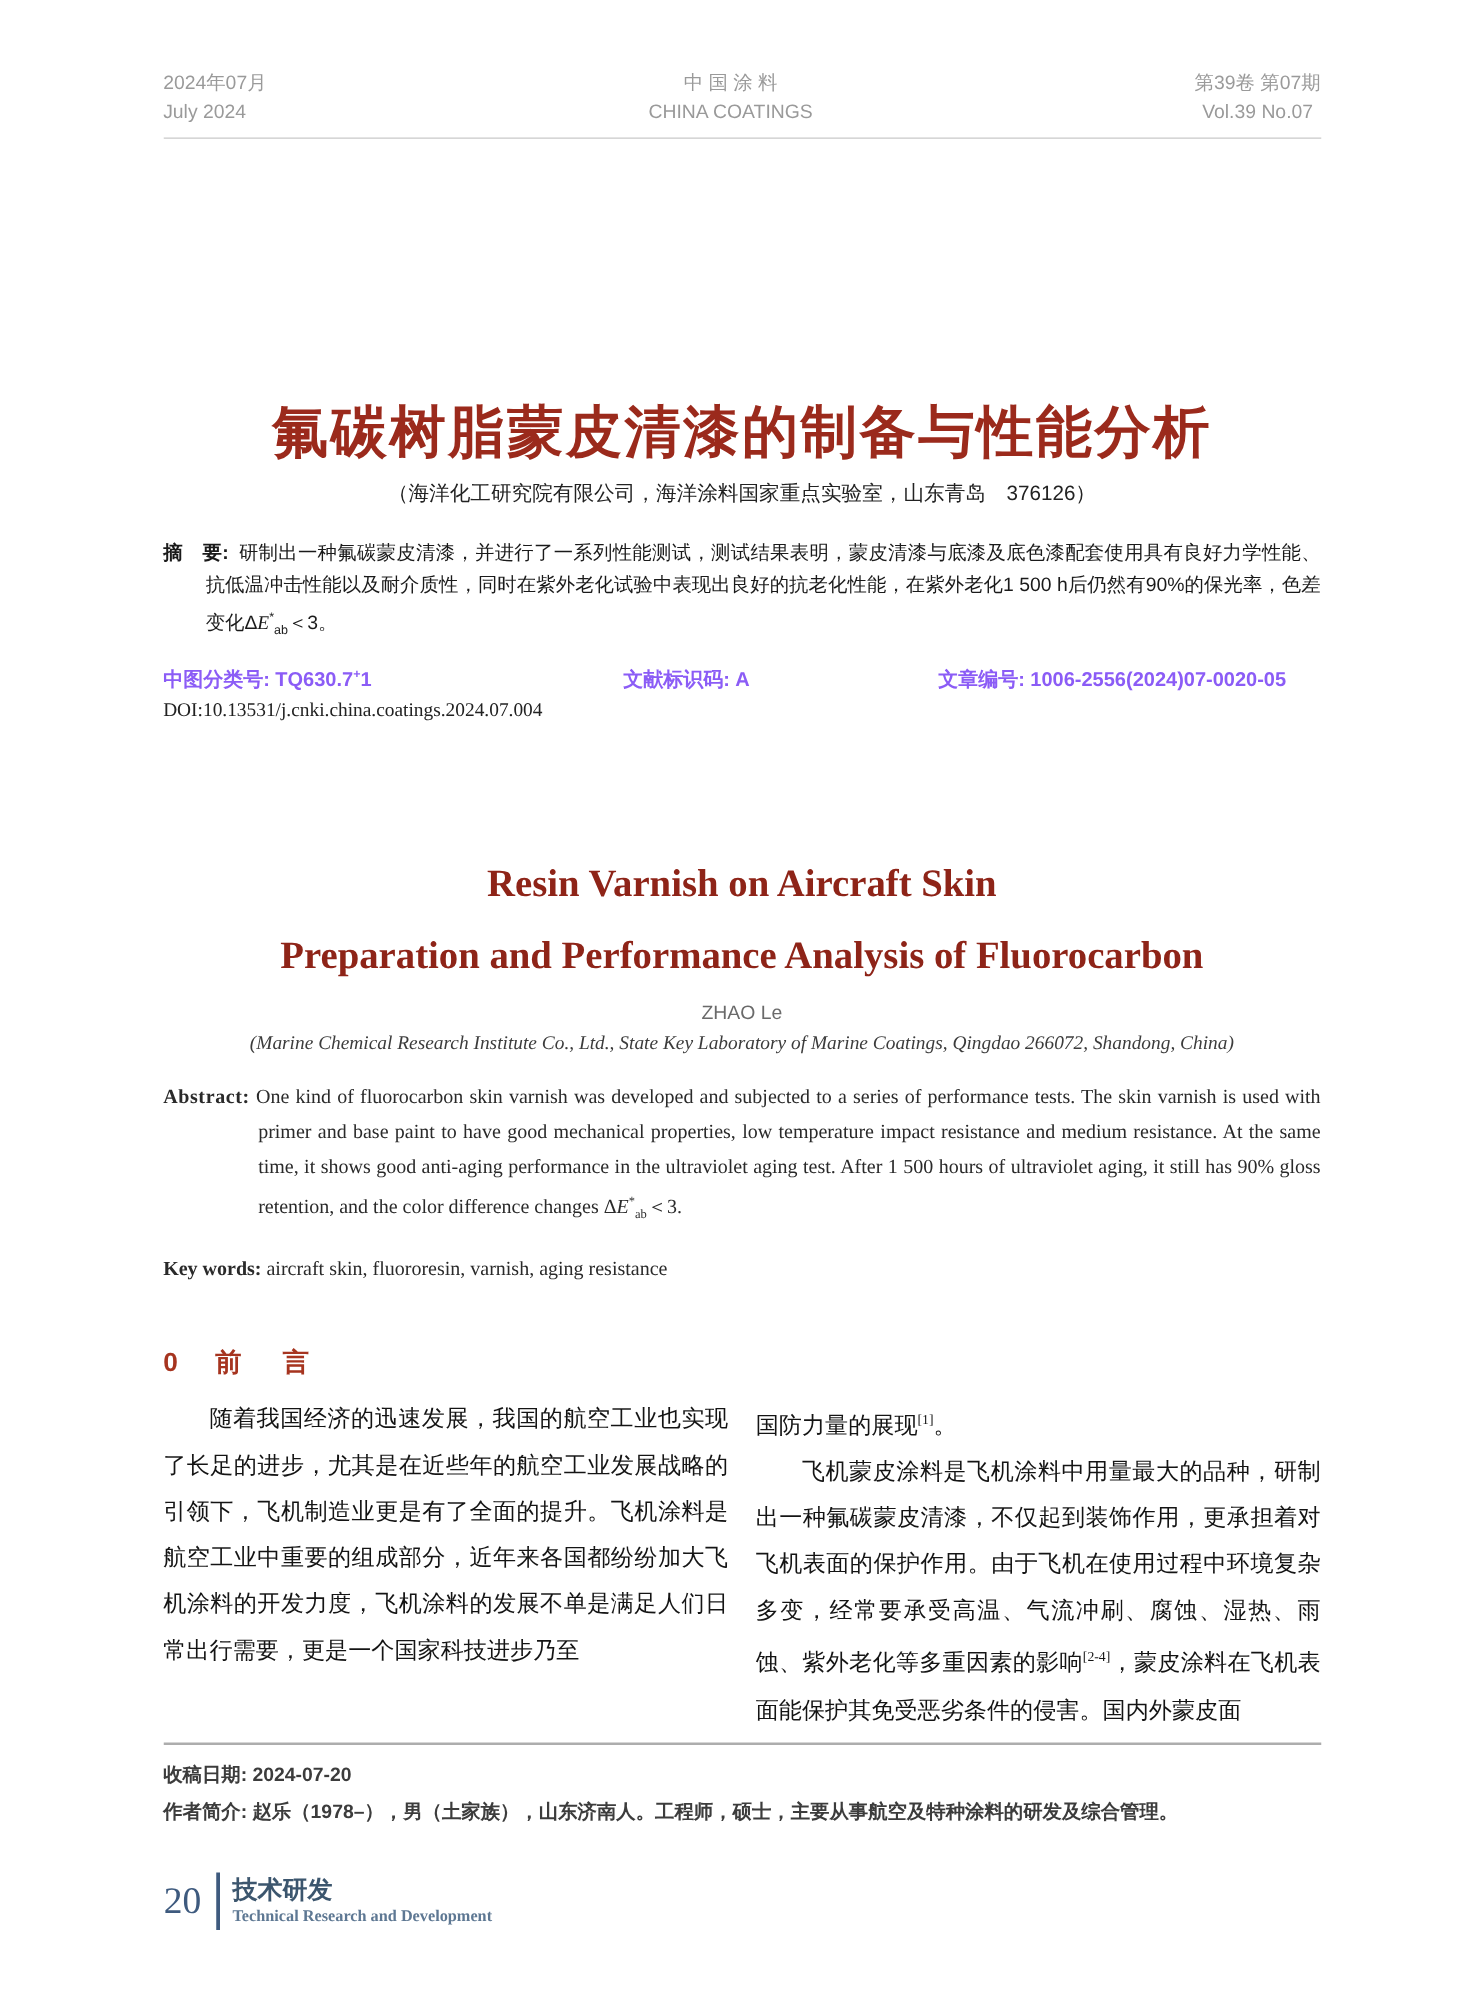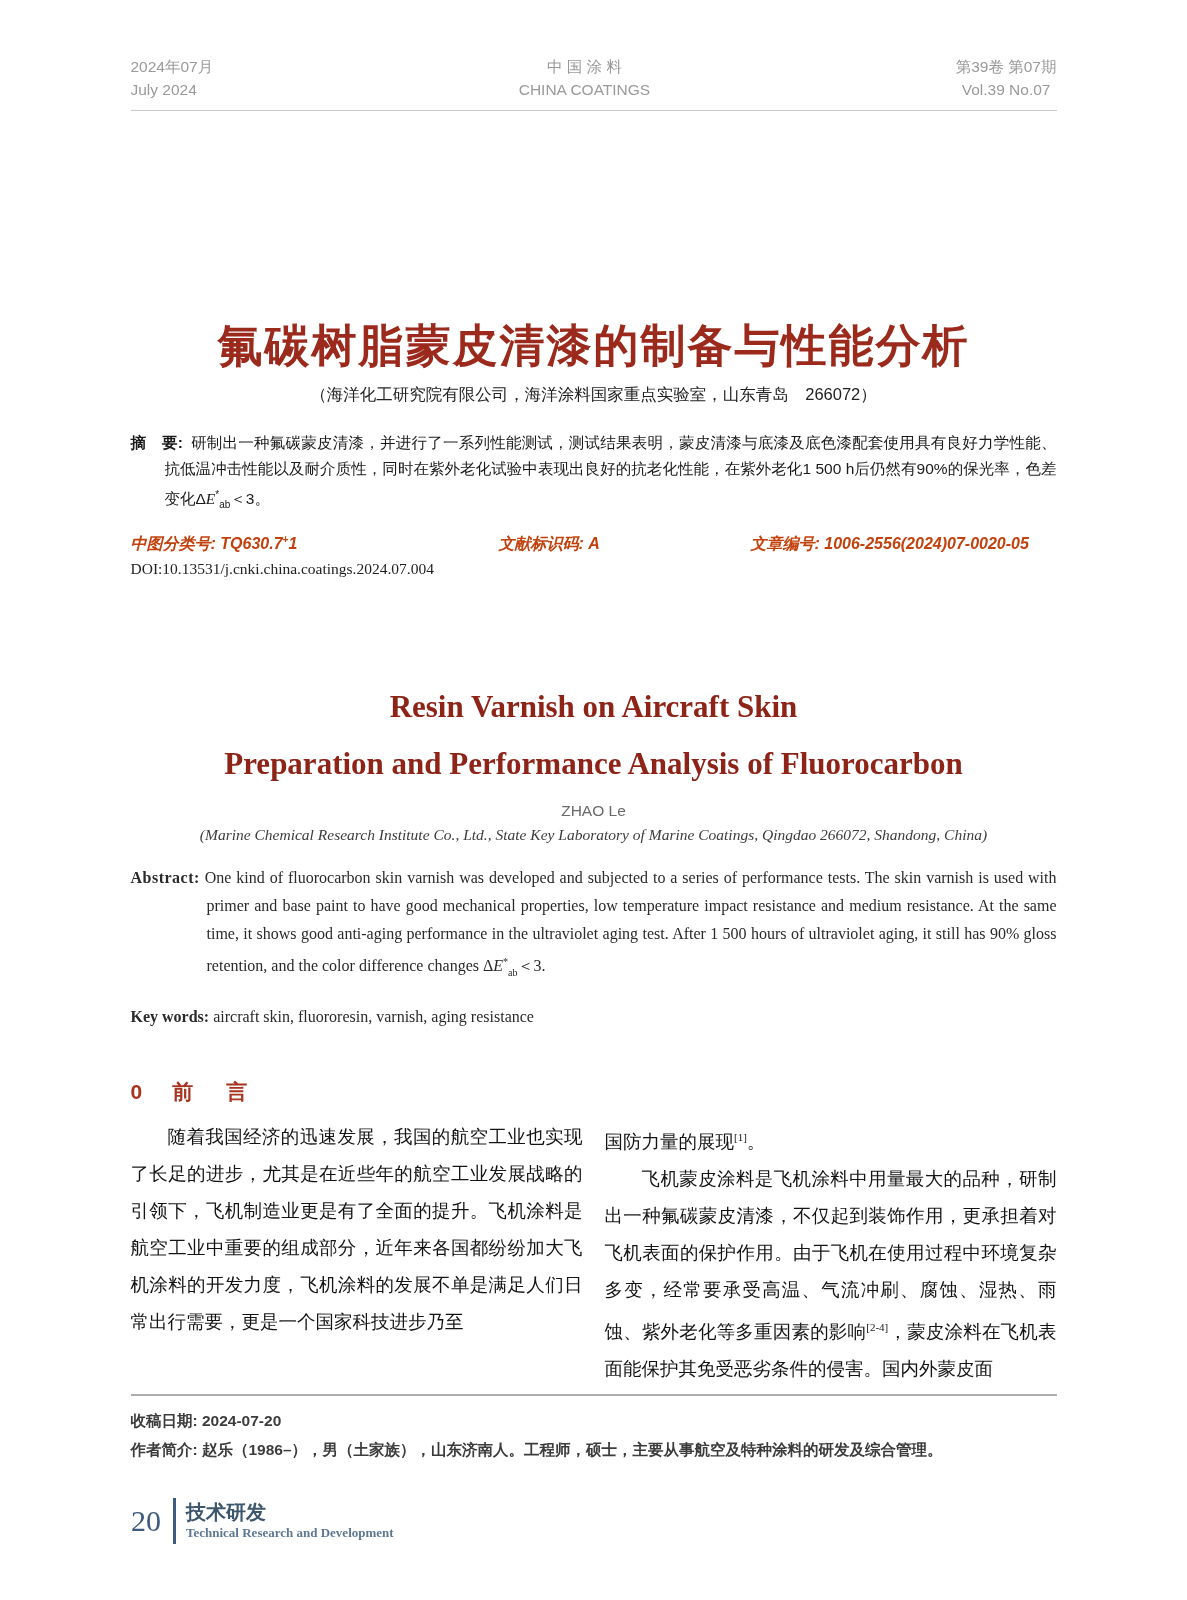--- a/index.html
+++ b/index.html
@@ -34,21 +34,21 @@
   .abstract-zh{margin-top:24px;font-size:15.5px;line-height:26px;text-align:justify;
     padding-left:34px;text-indent:-34px;color:#1a1a1a;}
   .abstract-zh .lab{font-weight:bold;margin-right:8px;}
   .keywords-zh{font-size:15.5px;line-height:26px;color:#1a1a1a;}
   .keywords-zh .lab{font-weight:bold;margin-right:6px;}
   sup.star{font-size:10px;vertical-align:super;}
   sub.ab{font-size:10px;vertical-align:sub;}
   .em-e{font-style:italic;font-family:"Liberation Serif",serif;}
 
   
-  .meta-row{display:flex;margin-top:8px;font-size:16px;font-weight:bold;color:#c2410c;font-style:italic;}
+  .meta-row{display:flex;margin-top:8px;font-size:16px;font-weight:bold;color:#8b5cf6;}
   .meta-clc{width:368px;}
   .meta-doc{width:252px;}
   .meta-no{flex:1;}
   .meta-row sup{font-size:10px;}
   .doi{margin-top:5px;font-family:"Liberation Serif",serif;font-size:15.5px;color:#222;}
 
   
   .title-en{margin-top:100px;text-align:center;font-family:"Liberation Serif",serif;
     font-weight:bold;color:var(--en-title-red);font-size:31px;line-height:57px;}
   .author-en{margin-top:10px;text-align:center;font-size:15.5px;color:#6a6a6a;}
@@ -101,21 +101,21 @@
       <div>中 国 涂 料</div>
       <div>CHINA COATINGS</div>
     </div>
     <div class="jh-col jh-right">
       <div>第39卷 第07期</div>
       <div>Vol.39  No.07</div>
     </div>
   </div>
 
   <h1 class="title-zh" style="margin-bottom:0;">氟碳树脂蒙皮清漆的制备与性能分析</h1>
-  <div class="affil-zh">（海洋化工研究院有限公司，海洋涂料国家重点实验室，山东青岛　266072）</div>
+  <div class="affil-zh">（海洋化工研究院有限公司，海洋涂料国家重点实验室，山东青岛　376126）</div>
 
   <p class="abstract-zh">
     <span class="lab">摘　要:</span><span>研制出一种氟碳蒙皮清漆，并进行了一系列性能测试，测试结果表明，蒙皮清漆与底漆及底色漆配套使用具有良好力学性能、抗低温冲击性能以及耐介质性，同时在紫外老化试验中表现出良好的抗老化性能，在紫外老化1 500 h后仍然有90%的保光率，色差变化Δ</span><span class="em-e">E</span><sup class="star">*</sup><sub class="ab">ab</sub><span>＜3。</span>
   </p>
 
 
   <div class="meta-row">
     <span class="meta-clc"><span>中图分类号: TQ630.7</span><sup>+</sup><span>1</span></span>
     <span class="meta-doc">文献标识码: A</span>
     <span class="meta-no">文章编号: 1006-2556(2024)07-0020-05</span>
@@ -147,21 +147,21 @@
       </div>
       <div class="col">
         <p><span>国防力量的展现</span><sup class="ref">[1]</sup><span>。</span></p>
         <p class="indent"><span>飞机蒙皮涂料是飞机涂料中用量最大的品种，研制出一种氟碳蒙皮清漆，不仅起到装饰作用，更承担着对飞机表面的保护作用。由于飞机在使用过程中环境复杂多变，经常要承受高温、气流冲刷、腐蚀、湿热、雨蚀、紫外老化等多重因素的影响</span><sup class="ref">[2-4]</sup><span>，蒙皮涂料在飞机表面能保护其免受恶劣条件的侵害。国内外蒙皮面</span></p>
       </div>
     </div>
   </div>
 
   <div class="footnote">
     <div>收稿日期: 2024-07-20</div>
-    <div>作者简介: 赵乐（1986–），男（土家族），山东济南人。工程师，硕士，主要从事航空及特种涂料的研发及综合管理。</div>
+    <div>作者简介: 赵乐（1978–），男（土家族），山东济南人。工程师，硕士，主要从事航空及特种涂料的研发及综合管理。</div>
   </div>
 
 </div>
 
 <div class="page-footer">
   <span class="pf-num">20</span>
   <span class="pf-bar"></span>
   <span>
     <div class="pf-zh">技术研发</div>
     <div class="pf-en">Technical Research and Development</div>

